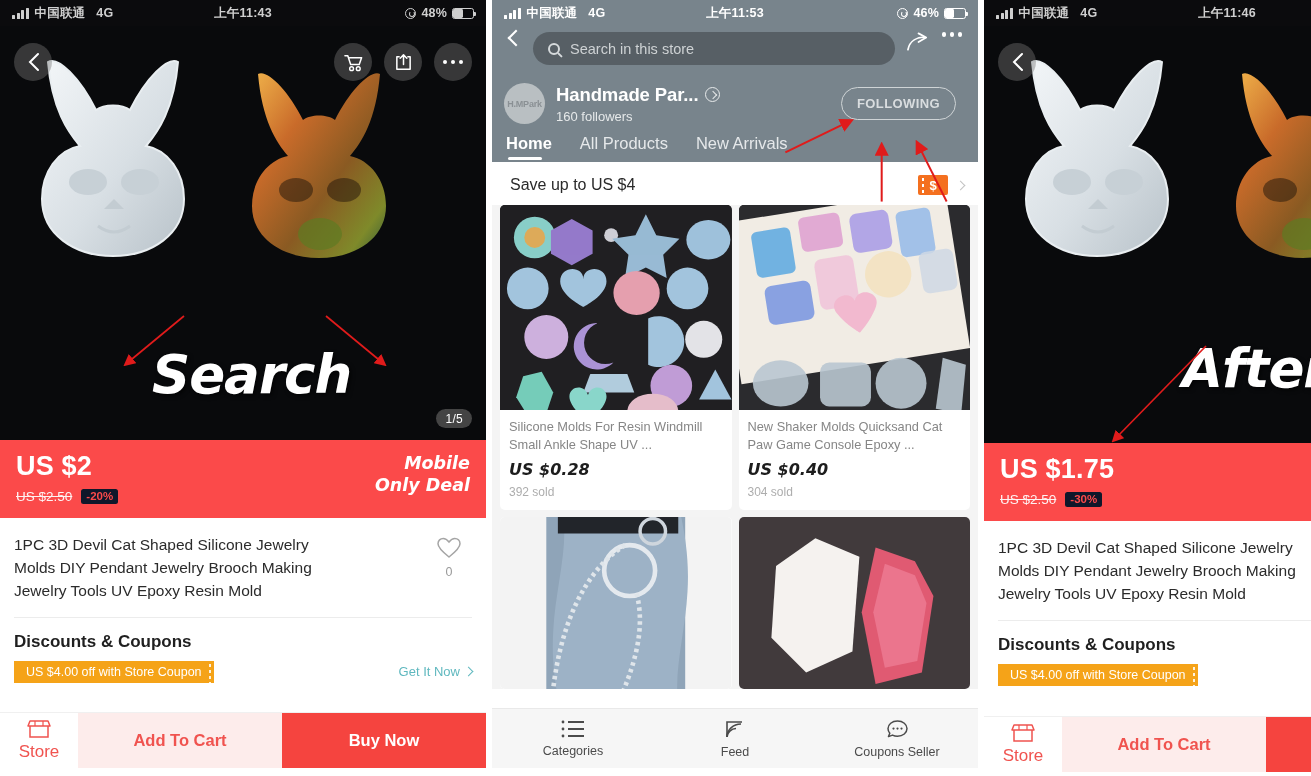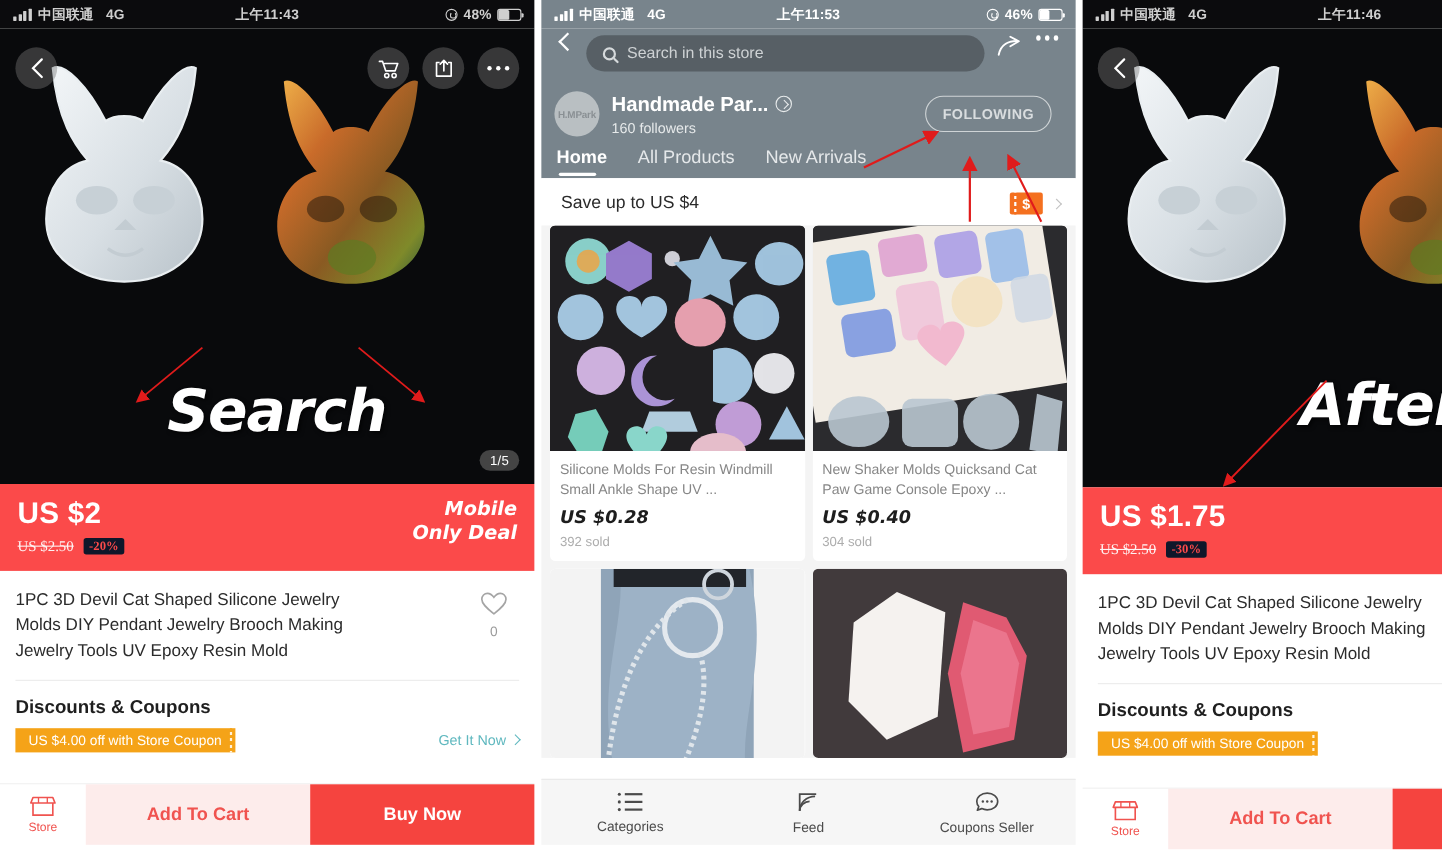--- a/index.html
+++ b/index.html
@@ -117,21 +117,21 @@
   
   .pricebar {
     background: #fb4a4a;
     color: #fff;
     padding: 12px 16px 14px 16px;
     display: flex; align-items: flex-start;
     position: relative;
     min-height: 70px;
   }
   .price-main { font-size: 27px; font-weight: bold; letter-spacing: .2px; line-height: 1.1;}
-  .price-sub { margin-top: 7px; display: flex; align-items: center; gap: 9px; font-family: Liberation Serif, serif; }
+  .price-sub { margin-top: 7px; display: flex; align-items: center; gap: 9px; }
   .price-old { font-size: 13.5px; text-decoration: line-through; opacity: .93; }
   .price-off {
     background: #0f172a; color: #fb4a4a; font-size: 11.5px; font-weight: bold;
     padding: 1.5px 5px; border-radius: 2.5px;
   }
   .deal-tag {
     margin-left: auto; text-align: right;
     font-style: italic; font-weight: bold;
     font-size: 17.5px; line-height: 1.28;
     font-family: "DejaVu Sans", sans-serif;
@@ -181,21 +181,21 @@
 
   
   .actionbar {
     position: absolute; left: 0; right: 0; bottom: 8px;
     height: 56px; display: flex; background: #fff;
     border-top: 1px solid #f0f0f0;
   }
   .ab-store {
     width: 78px; display: flex; flex-direction: column;
     align-items: center; justify-content: center; gap: 2px;
-    color: #f0534f; font-size: 11px;
+    color: #f0534f; font-size: 17px;
   }
   .ab-cart {
     flex: 1; background: #fdeceb; color: #f0534f;
     display: flex; align-items: center; justify-content: center;
     font-size: 16.5px; font-weight: bold;
   }
   .ab-buy {
     flex: 1; background: #f5443f; color: #fff;
     display: flex; align-items: center; justify-content: center;
     font-size: 16.5px; font-weight: bold;

